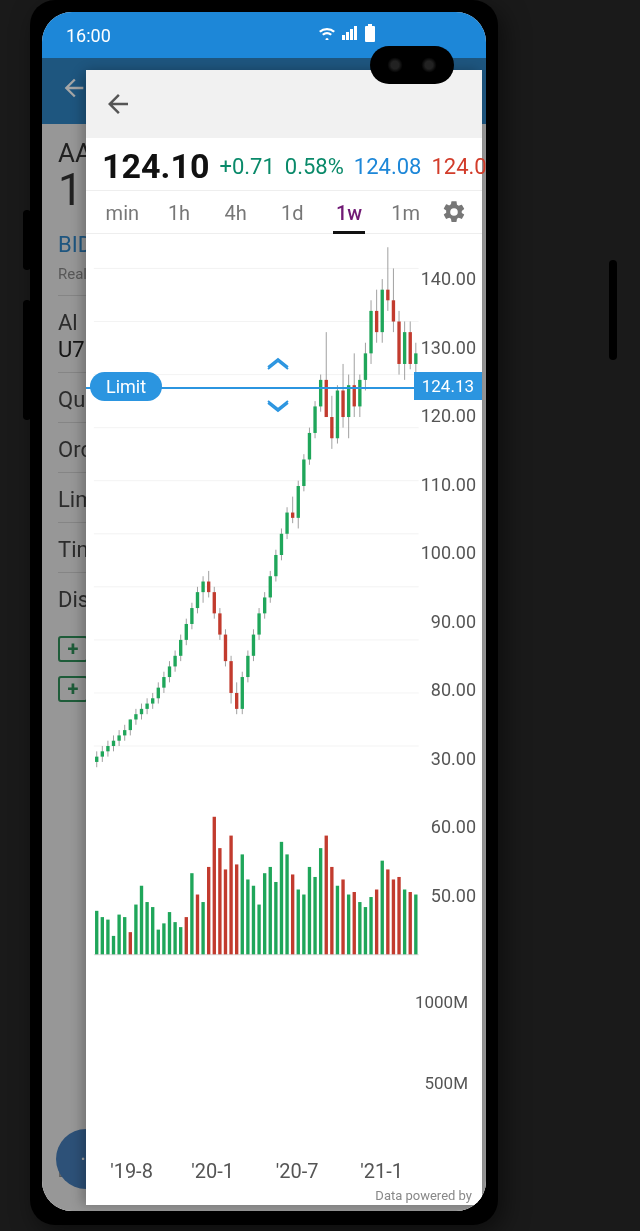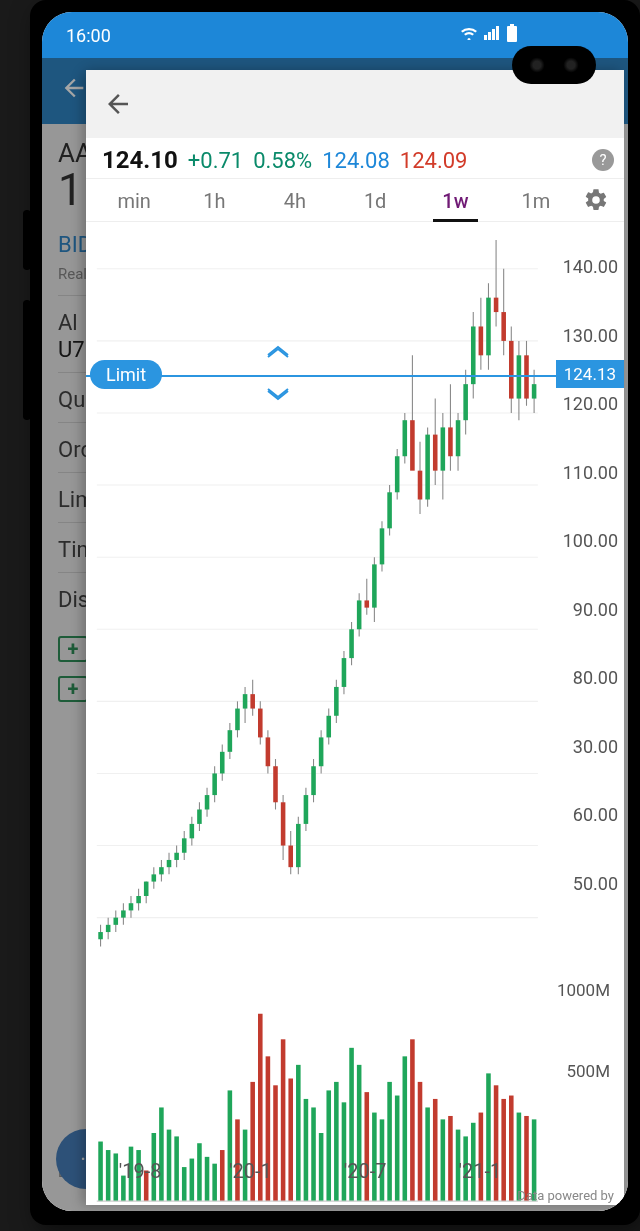--- a/index.html
+++ b/index.html
@@ -1,17 +1,17 @@
 <!DOCTYPE html>
 <html><head>
 <meta charset="utf-8">
 <style>
   * { box-sizing: border-box; margin: 0; padding: 0; }
   body { font-family: -apple-system, BlinkMacSystemFont, "Segoe UI", Roboto, Arial, sans-serif; background:#1a1a1a; width:640px; height:1231px; overflow:hidden; position:relative; }
-  .phone { position:absolute; left:30px; top:0; width:610px; height:1225px; background:#000; border-radius:16px; padding:12px 12px 14px 12px; box-shadow:6px 8px 24px rgba(0,0,0,.5);}
+  .phone { position:absolute; left:30px; top:0; width:468px; height:1225px; background:#000; border-radius:25px; padding:12px 12px 14px 12px; box-shadow:6px 8px 24px rgba(0,0,0,.5);}
   .side-btn { position:absolute; background:#000; border-radius:4px;}
   .sb-left-top{ left:23px; top:210px; width:8px; height:60px;}
   .sb-left-bot{ left:23px; top:300px; width:8px; height:120px;}
   .sb-right{ right:23px; top:260px; width:8px; height:100px;}
   .screen { position:relative; width:100%; height:100%; background:#fff; border-radius:30px; overflow:hidden;}
   
   .status-bar{ height:46px; background:#1d87d8; color:#fff; display:flex; align-items:center; justify-content:space-between; padding:0 20px 0 24px; font-size:18px;}
   .status-icons{ display:flex; align-items:center; gap:6px; font-size:15px;}
   .camera-cutout{ position:absolute; right:32px; top:34px; width:84px; height:38px; background:#000; border-radius:20px; z-index:50; display:flex; align-items:center; justify-content:space-around; padding:0 8px;}
   .cam-dot{ width:18px; height:18px; border-radius:50%; background:radial-gradient(circle,#222 30%,#000 60%);}
@@ -28,21 +28,21 @@
   .bg-add{ width:30px; height:26px; border:2px solid #1d9450; color:#1d9450; border-radius:3px; display:flex; align-items:center; justify-content:center; font-size:20px; font-weight:bold; margin:14px 0;}
   .bg-foot{ position:absolute; bottom:30px; left:16px; color:#888; font-size:15px;}
   .bg-fab{ position:absolute; bottom:22px; left:14px; width:60px; height:60px; background:#3a7fc9; border-radius:50%; color:#fff; display:flex; align-items:center; justify-content:center; font-size:22px;}
   
   .overlay{ position:absolute; top:46px; left:0; right:0; bottom:0; background:rgba(0,0,0,0.35);}
   .modal{ position:absolute; top:58px; left:44px; right:4px; bottom:6px; background:#fff; border-radius:10px 0 0 0; box-shadow:-4px 0 12px rgba(0,0,0,.25); display:flex; flex-direction:column;}
   .modal-header{ height:68px; background:#f1f1f1; display:flex; align-items:center; padding:0 12px; gap:16px;}
   .back-arrow{ width:40px; height:40px; display:flex; align-items:center; justify-content:center;}
   .modal-title{ font-size:30px; font-weight:700; color:#222;}
   .quote-row{ display:flex; align-items:center; gap:10px; padding:8px 10px 4px 16px; border-bottom:1px solid #eee; font-size:22px;}
-  .q-last{ font-weight:700; color:#111; font-size:24px;}
+  .q-last{ font-weight:700; color:#111; font-size:34px;}
   .q-chg{ color:#0a8a6a;}
   .q-pct{ color:#0a8a6a;}
   .q-bid{ color:#1d87d8;}
   .q-ask{ color:#d23c2a; }
   .q-help{ width:22px; height:22px; border-radius:50%; background:#999; color:#fff; display:flex; align-items:center; justify-content:center; font-size:15px; margin-left:auto;}
   .tf-row{ display:flex; align-items:center; padding:0 8px; border-bottom:1px solid #eee;}
   .tf-tabs{ flex:1; display:flex;}
   .tf-tab{ flex:1; text-align:center; padding:10px 0 8px; font-size:20px; color:#777;}
   .tf-tab.active{ color:#701a75; font-weight:500; position:relative;}
   .tf-tab.active::after{ content:""; position:absolute; bottom:-1px; left:22%; right:22%; height:3px; background:#111;}

